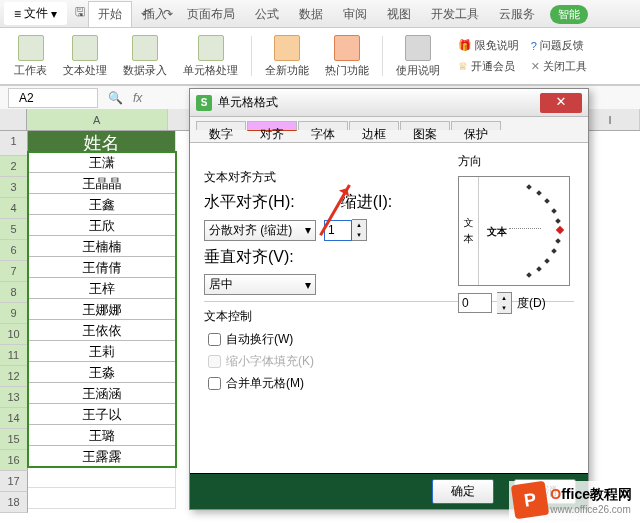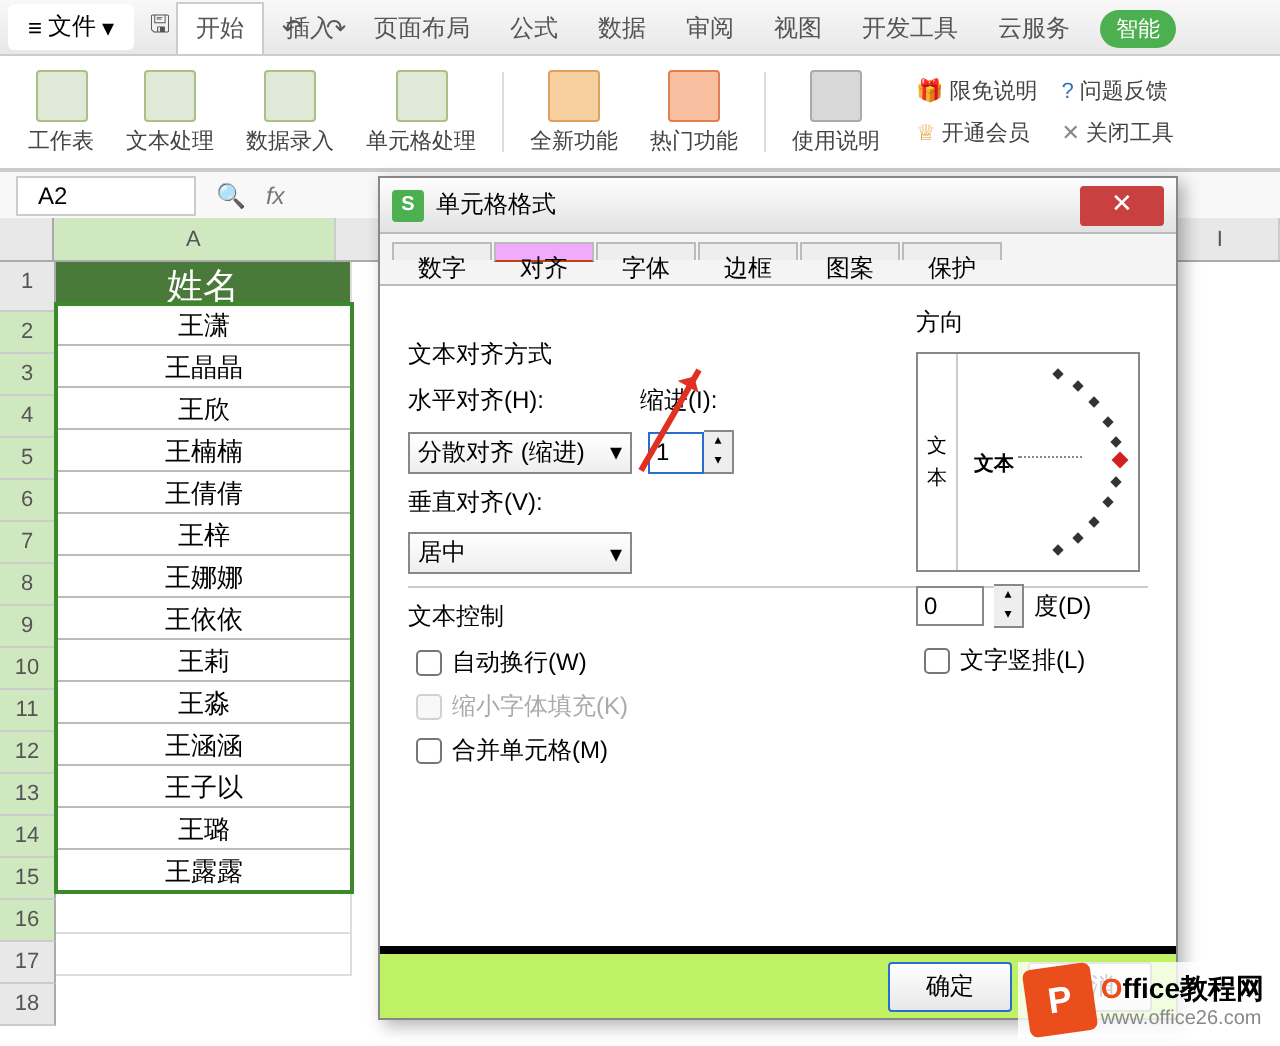--- a/index.html
+++ b/index.html
@@ -48,21 +48,21 @@
     .dlg-title { height: 28px; background: linear-gradient(#fefefe, #e2e2e2); border-bottom: 1px solid #bbb; display: flex; align-items: center; padding: 0 6px; gap: 6px; }
     .dlg-title-icon { width: 16px; height: 16px; background: #4caf50; border-radius: 2px; display: flex; align-items: center; justify-content: center; color: #fff; font-size: 10px; font-weight: bold; }
     .dlg-title-text { font-size: 12px; flex: 1; }
     .dlg-close { width: 42px; height: 20px; background: #c84040; border-radius: 2px; color: #fff; text-align: center; line-height: 18px; font-size: 13px; }
     .dlg-tabs { height: 26px; background: #f4f4f4; display: flex; padding: 4px 6px 16px 6px; gap: 1px; border-bottom: 1px solid #bbb; }
     .dlg-tab { padding: 4px 12px; font-size: 12px; border: 1px solid #bbb; border-bottom: none; background: #eee; cursor: pointer; }
     .dlg-tab.active { background: #f0abfc; border-bottom: 1px solid #c2410c; margin-bottom: -1px; }
     .dlg-body { background: #fff; padding: 26px 14px; min-height: 330px; position: relative; }
     .section-label { font-size: 12px; margin-bottom: 6px; }
     .frow { display: flex; align-items: center; gap: 8px; margin-bottom: 6px; }
-    .flabel { font-size: 12px; min-width: 70px; }
+    .flabel { font-size: 16px; min-width: 70px; }
     .combo { border: 1px solid #888; background: linear-gradient(#fff, #eee); padding: 2px 4px; font-size: 12px; width: 112px; height: 21px; display: flex; align-items: center; justify-content: space-between; }
     .spinner { display: flex; align-items: center; }
     .spinner input { width: 28px; height: 21px; border: 1px solid #2a6dd0; padding: 0 3px; font-size: 12px; }
     .spin-btns { display: flex; flex-direction: column; border: 1px solid #888; border-left: none; }
     .spin-btn { width: 14px; height: 10px; background: #eee; font-size: 7px; text-align: center; line-height: 9px; }
     .chk { display: flex; align-items: center; gap: 5px; font-size: 12px; margin-bottom: 5px; padding-left: 4px; }
     .chk input { width: 13px; height: 13px; }
     .chk.disabled { color: #aaa; }
     .divline { border-top: 1px solid #ccc; margin: 4px 0 6px 0; }
     
@@ -72,21 +72,21 @@
     .dir-arc { flex: 1; position: relative; font-weight: bold; }
     .dot { position: absolute; width: 4px; height: 4px; background: #333; transform: rotate(45deg); }
     .redpt { position: absolute; width: 6px; height: 6px; background: #d02020; transform: rotate(45deg); right: 6px; top: 50px; }
     .dir-txt { position: absolute; left: 8px; top: 48px; font-size: 10px; }
     .deg-row { display: flex; align-items: center; gap: 5px; font-size: 12px; }
     .deg-row input.degval { width: 34px; height: 20px; border: 1px solid #888; padding: 0 3px; font-size: 12px; }
     
     .arrow { position: absolute; left: 348px; top: 185px; width: 3px; height: 58px; background: #e03020; transform: rotate(30deg); transform-origin: top; }
     .arrow::before { content: ""; position: absolute; top: -2px; left: -5px; border: 6px solid transparent; border-bottom-color: #e03020; }
     
-    .dlg-footer { height: 36px; border-top: 4px solid #000000; background: #bef264; display: flex; align-items: center; justify-content: flex-end; padding: 0 12px; gap: 8px; }
+    .dlg-footer { height: 36px; border-top: 1px solid #000000; background: #14532d; display: flex; align-items: center; justify-content: flex-end; padding: 0 12px; gap: 20px; }
     .dbtn { padding: 3px 18px; border: 1px solid #888; background: linear-gradient(#fff,#e8e8e8); font-size: 12px; border-radius: 2px; }
     .dbtn.primary { border-color: #2a6dd0; }
     
     .watermark { position: absolute; right: 4px; bottom: 4px; display: flex; align-items: center; gap: 3px; background: rgba(255,255,255,0.8); padding: 2px 4px; }
     .wm-logo { width: 34px; height: 34px; background: #e94e1b; border-radius: 4px; position: relative; transform: rotate(-8deg); display:flex; align-items:center; justify-content:center; color:#fff; font-weight:bold; font-size:18px; }
     .wm-text { font-size: 14px; font-weight: bold; }
     .wm-o { color: #e94e1b; }
     .wm-url { font-size: 10px; color: #888; }
   </style>
 </head>
@@ -216,20 +216,23 @@
           <div class="cell cell-a hdr-cell">姓名</div>
         </div>
       <div class="sel-range" style="width:148px;">
         <div class="row">
             <div class="cell cell-a cell-name">王潇</div>
           </div>
         <div class="row">
             <div class="cell cell-a cell-name">王晶晶</div>
           </div>
         <div class="row">
+            <div class="cell cell-a cell-name">王鑫</div>
+          </div>
+        <div class="row">
             <div class="cell cell-a cell-name">王欣</div>
           </div>
         <div class="row">
             <div class="cell cell-a cell-name">王楠楠</div>
           </div>
         <div class="row">
             <div class="cell cell-a cell-name">王倩倩</div>
           </div>
         <div class="row">
             <div class="cell cell-a cell-name">王梓</div>
@@ -351,24 +354,20 @@
         </div>
       </div>
       <div class="deg-row">
         <input class="degval" value="0" style="">
         <div class="spin-btns">
             <div class="spin-btn">▴</div>
             <div class="spin-btn">▾</div>
           </div>
         <span>度(D)</span>
       </div>
-      <label class="chk" style="margin-top:8px">
-          <input type="checkbox" style="">
-          <span>文字竖排(L)</span>
-        </label>
     </div>
   </div>
   <div class="dlg-footer">
     <button class="dbtn primary">确定</button>
     <button class="dbtn">取消</button>
   </div>
 </div>
 
 <div class="arrow"></div>
 

